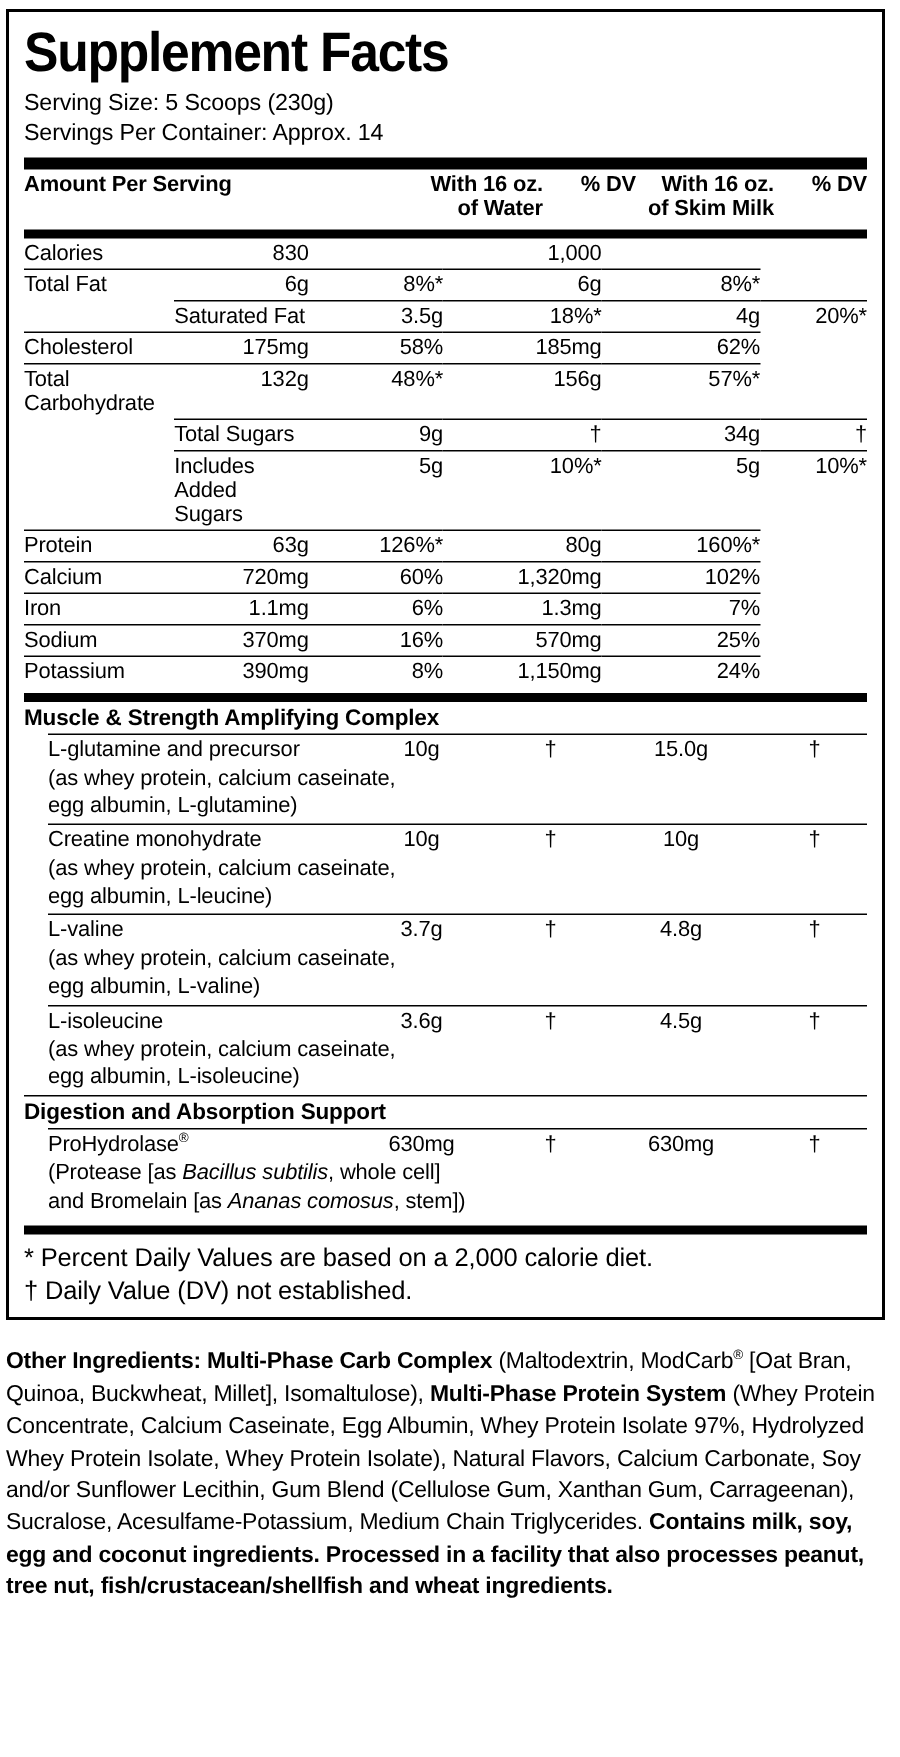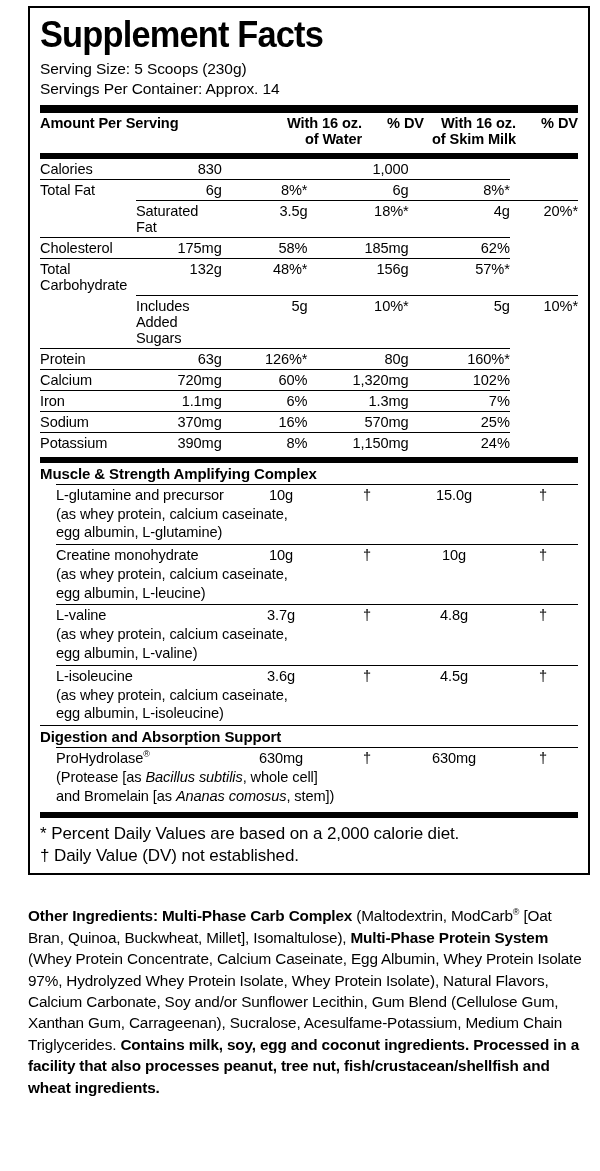--- a/index.html
+++ b/index.html
@@ -2,21 +2,21 @@
 <html><head>
 <meta charset="utf-8">
 <style>
   html,body{margin:0;padding:0;}
   body{
     width:600px;height:1171px;background:#ffffff;
     font-family:"Liberation Sans", sans-serif;
     color:#000;
     -webkit-font-smoothing:antialiased;
   }
-  .page{width:600px;height:1171px;box-sizing:border-box;padding:6px 10px 0 28px;position:relative;}
+  .page{width:600px;height:1171px;box-sizing:border-box;padding:6px 10px 0 4px;position:relative;}
 
   
   .panel{border:2px solid #000;box-sizing:border-box;padding:4px 10px 6px 10px;}
 
   .title{
     font-size:37px;font-weight:bold;letter-spacing:-0.9px;
     line-height:1.0;margin:4px 0 6px 0;
     transform:scaleX(0.93);transform-origin:left center;
     white-space:nowrap;
   }
@@ -53,21 +53,21 @@
 
   .subtext{font-size:14.6px;line-height:1.28;padding-left:16px;}
   .subtext i{font-style:italic;}
 
   .sect-head{font-weight:bold;font-size:15px;padding-top:3px;padding-bottom:2px;}
 
   .footnotes{font-size:17px;line-height:1.32;padding-top:5px;letter-spacing:-0.1px;}
 
   
   .other{
-    font-size:15.3px;line-height:1.40;margin-top:30px;letter-spacing:-0.15px;
+    font-size:15.3px;line-height:1.40;margin-top:17px;letter-spacing:-0.15px;
     text-align:left;
   }
   .other b{font-weight:bold;}
   sup.reg{font-size:9px;vertical-align:super;line-height:0;}
 </style>
 </head>
 <body>
 
 <div class="page">
 
@@ -131,20 +131,28 @@
             <td class="c-a2">185mg</td>
             <td class="c-d2">62%</td>
           </tr>
           <tr class="rule ind0">
             <td class="c-name" colspan="1">Total Carbohydrate</td>
             <td class="c-a1">132g</td>
             <td class="c-d1">48%*</td>
             <td class="c-a2">156g</td>
             <td class="c-d2">57%*</td>
           </tr>
+          <tr class="rule ind1">
+            <td class="noline" style="width:16px;padding:0;"></td>
+            <td class="c-name" style="padding-left:0;">Total Sugars</td>
+            <td class="c-a1">9g</td>
+            <td class="c-d1">†</td>
+            <td class="c-a2">34g</td>
+            <td class="c-d2">†</td>
+          </tr>
           <tr class="rule ind2">
             <td class="noline" style="width:32px;padding:0;"></td>
             <td class="c-name" style="padding-left:0;">Includes Added Sugars</td>
             <td class="c-a1">5g</td>
             <td class="c-d1">10%*</td>
             <td class="c-a2">5g</td>
             <td class="c-d2">10%*</td>
           </tr>
           <tr class="rule ind0">
             <td class="c-name" colspan="1">Protein</td>

